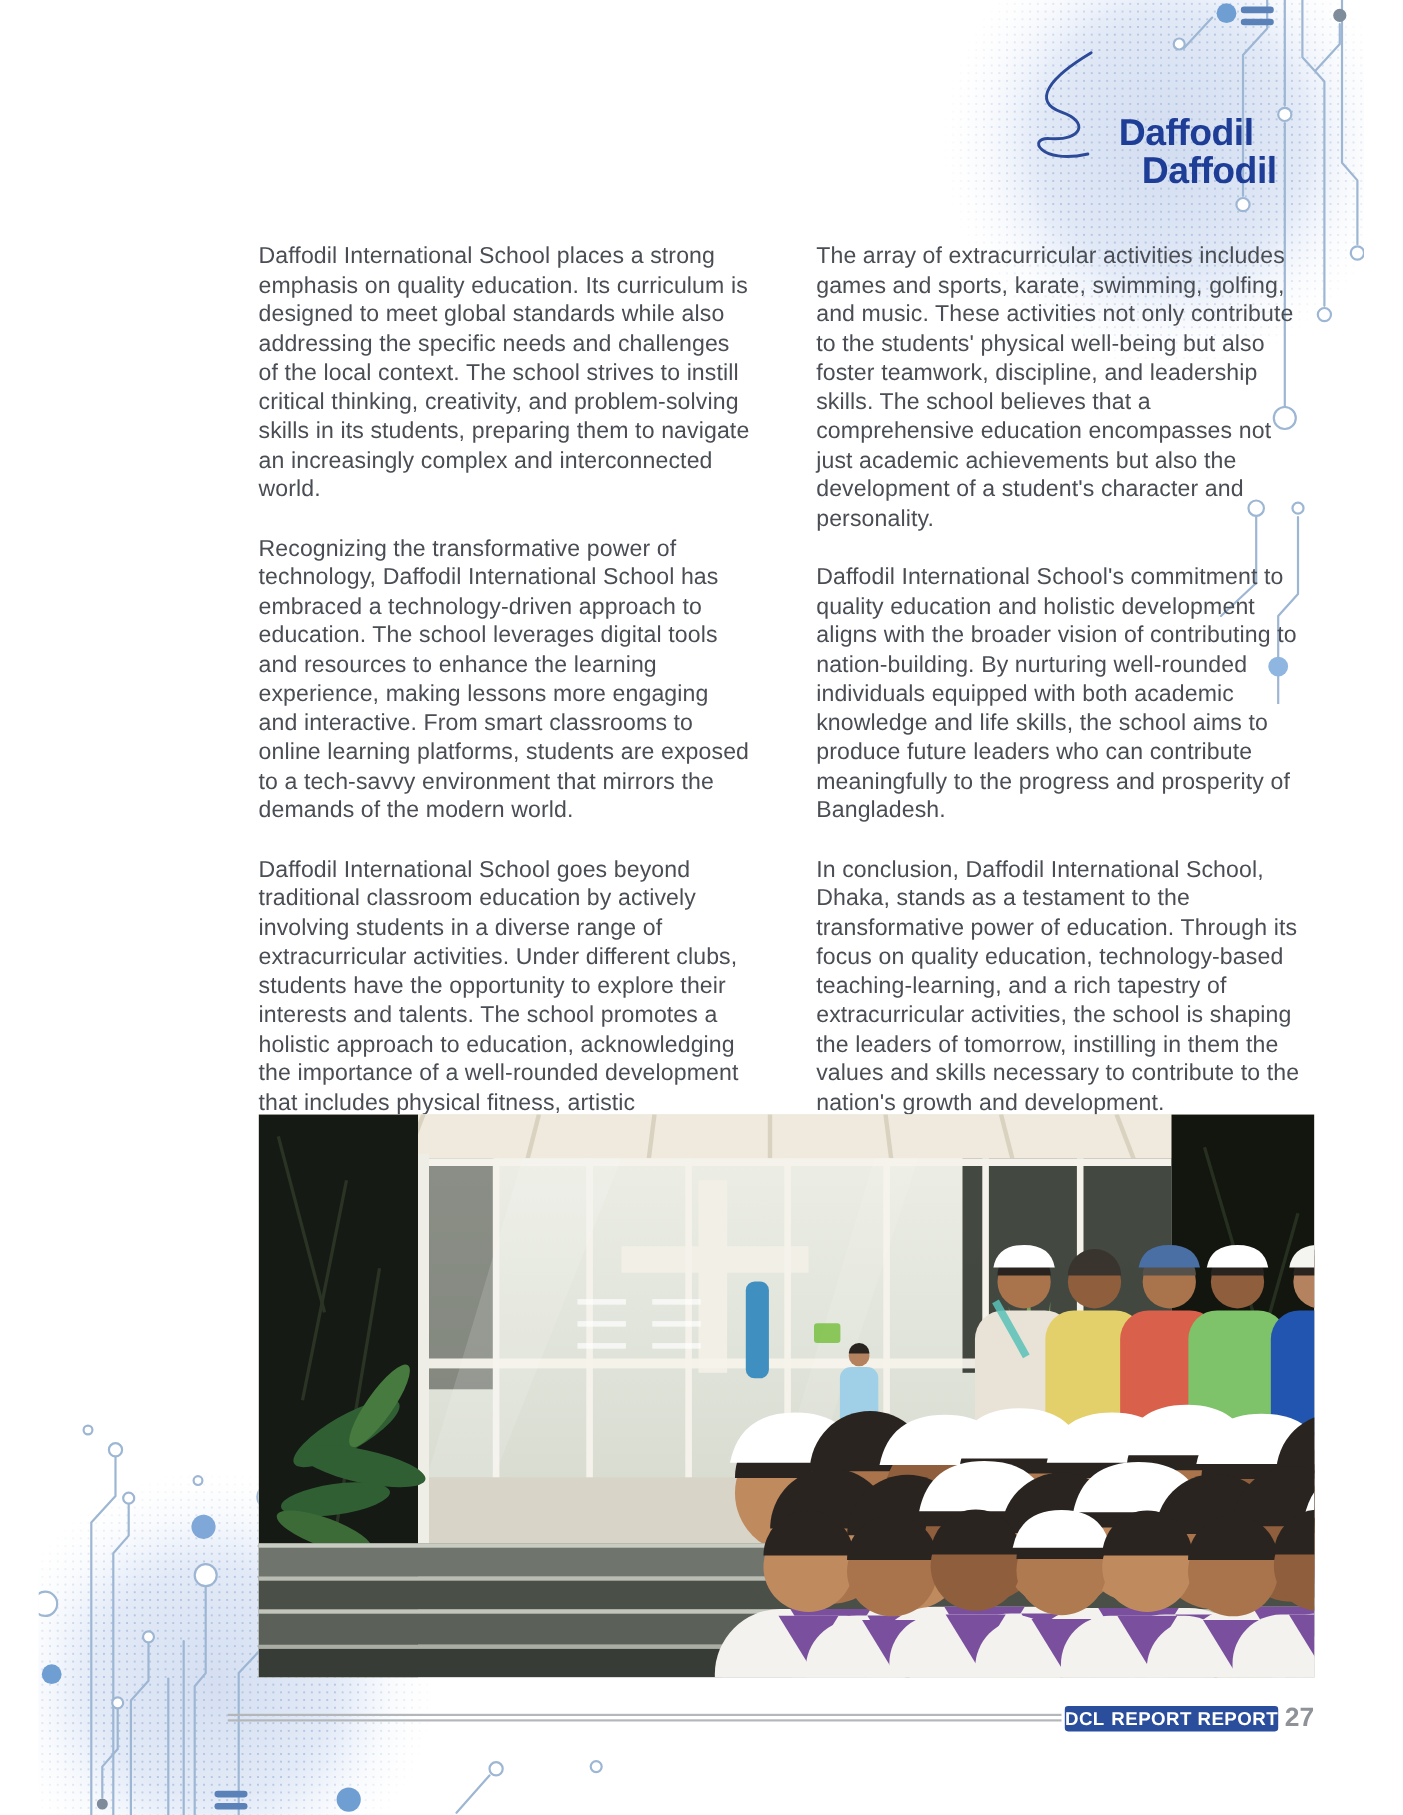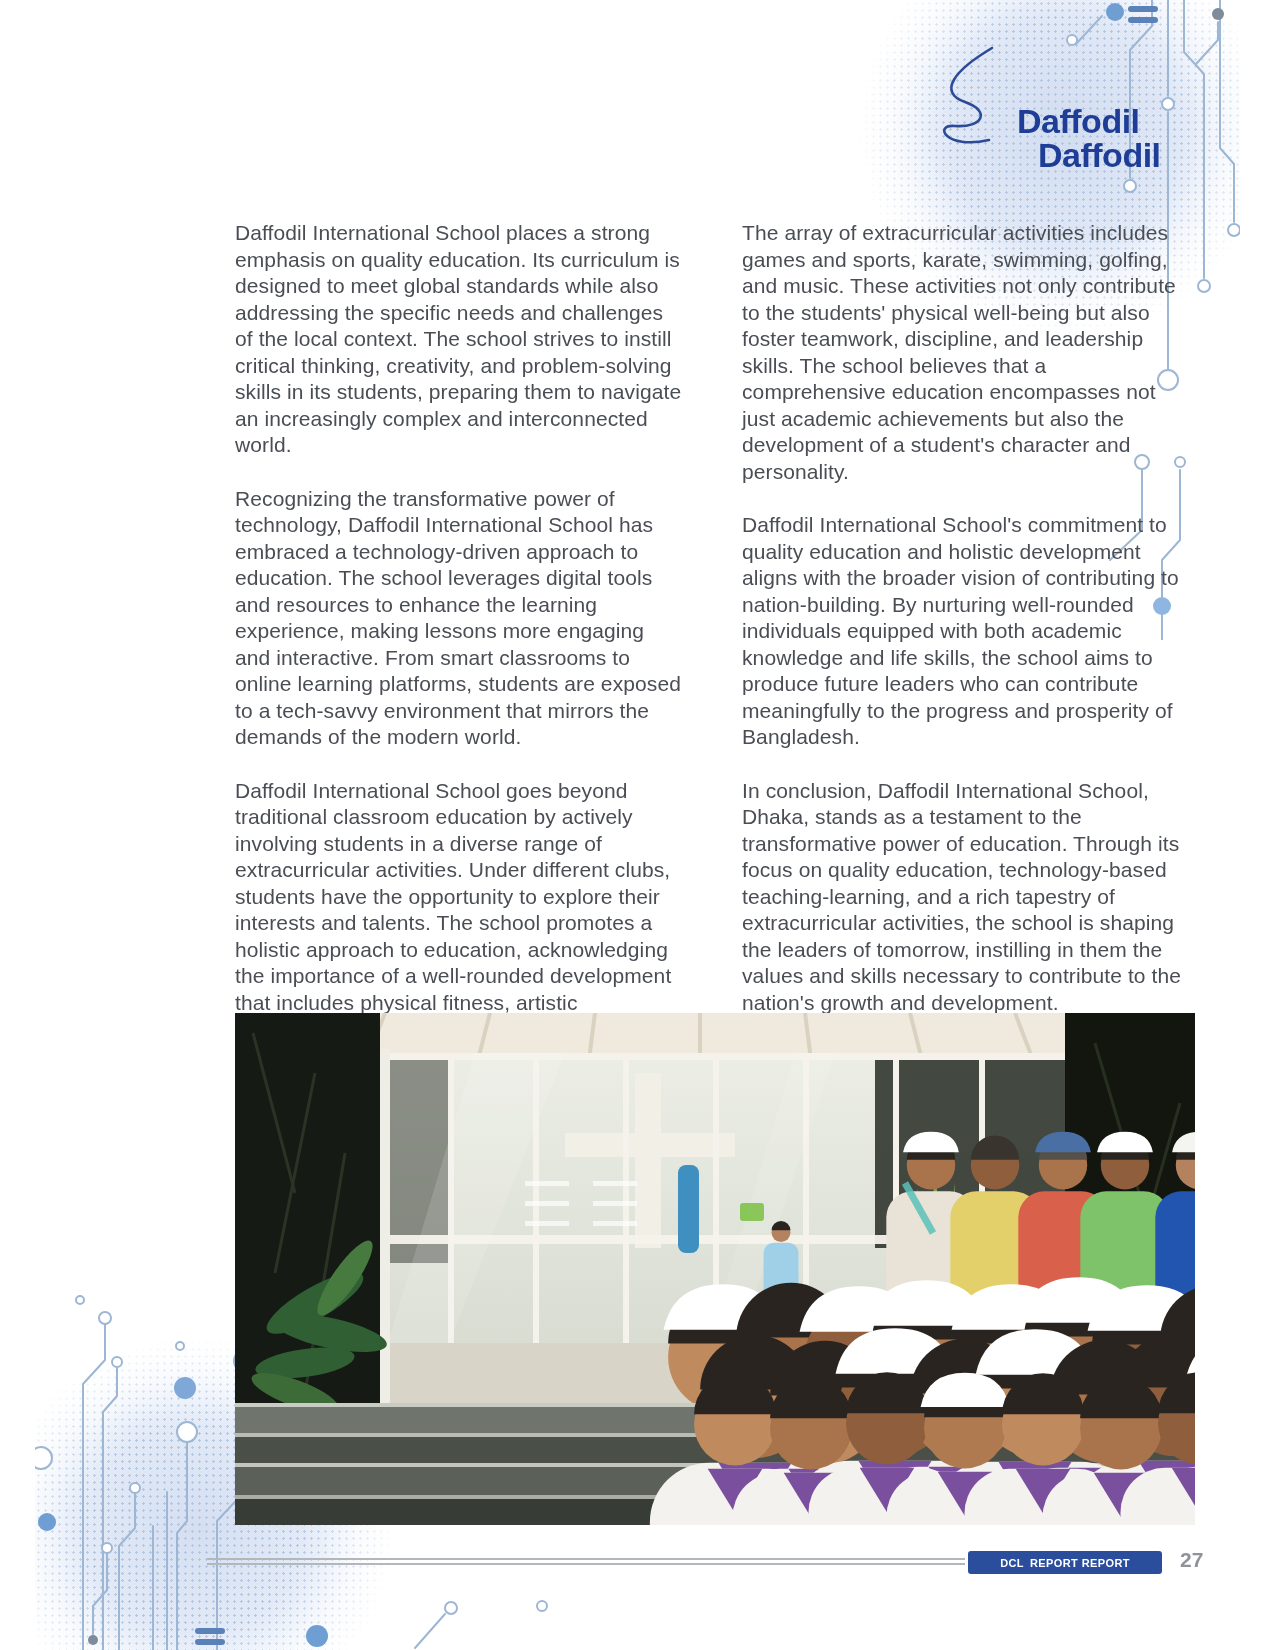--- a/index.html
+++ b/index.html
@@ -40,25 +40,25 @@
   .col p { font-size:21px; line-height:26.5px; letter-spacing:0.1px; color:#4a4e54; margin-bottom:27px; }
 
   
   .photo { position:absolute; z-index:3; left:200px; top:1013px; width:960px; height:512px; overflow:hidden; background:#e8e6dd; }
   .photo svg { display:block; }
 
   
   .footer-line { position:absolute; z-index:3; left:172px; top:1558px; width:758px; height:7px;
     border-top:2px solid #b4b7ba; border-bottom:2px solid #b4b7ba; }
   .footer-badge { position:absolute; z-index:3; left:933px; top:1551px; height:23px; width:194px;
-    background:#2a4e9c; border-radius:3px; color:#ffffff; font-size:11px; letter-spacing:0.4px;
+    background:#2a4e9c; border-radius:3px; color:#ffffff; font-size:17px; letter-spacing:0.4px;
     display:flex; align-items:center; justify-content:center; white-space:nowrap; }
   .footer-badge .b { font-weight:800; margin-right:6px; }
   .footer-badge .r { font-weight:600; }
-  .footer-pagenum { position:absolute; z-index:3; left:1133px; top:1548px; font-size:21px; font-weight:700; color:#8f9399;margin-left:12px; }
+  .footer-pagenum { position:absolute; z-index:3; left:1133px; top:1548px; font-size:24px; font-weight:700; color:#8f9399; }
 </style>
 </head>
 <body>
 
 <div class="page">
 
   <div class="blob blob-tr"></div>
   <div class="blob blob-bl"></div>
 
   <svg class="circuit circuit-tr" width="430" height="640" viewBox="0 0 430 640" fill="none">

